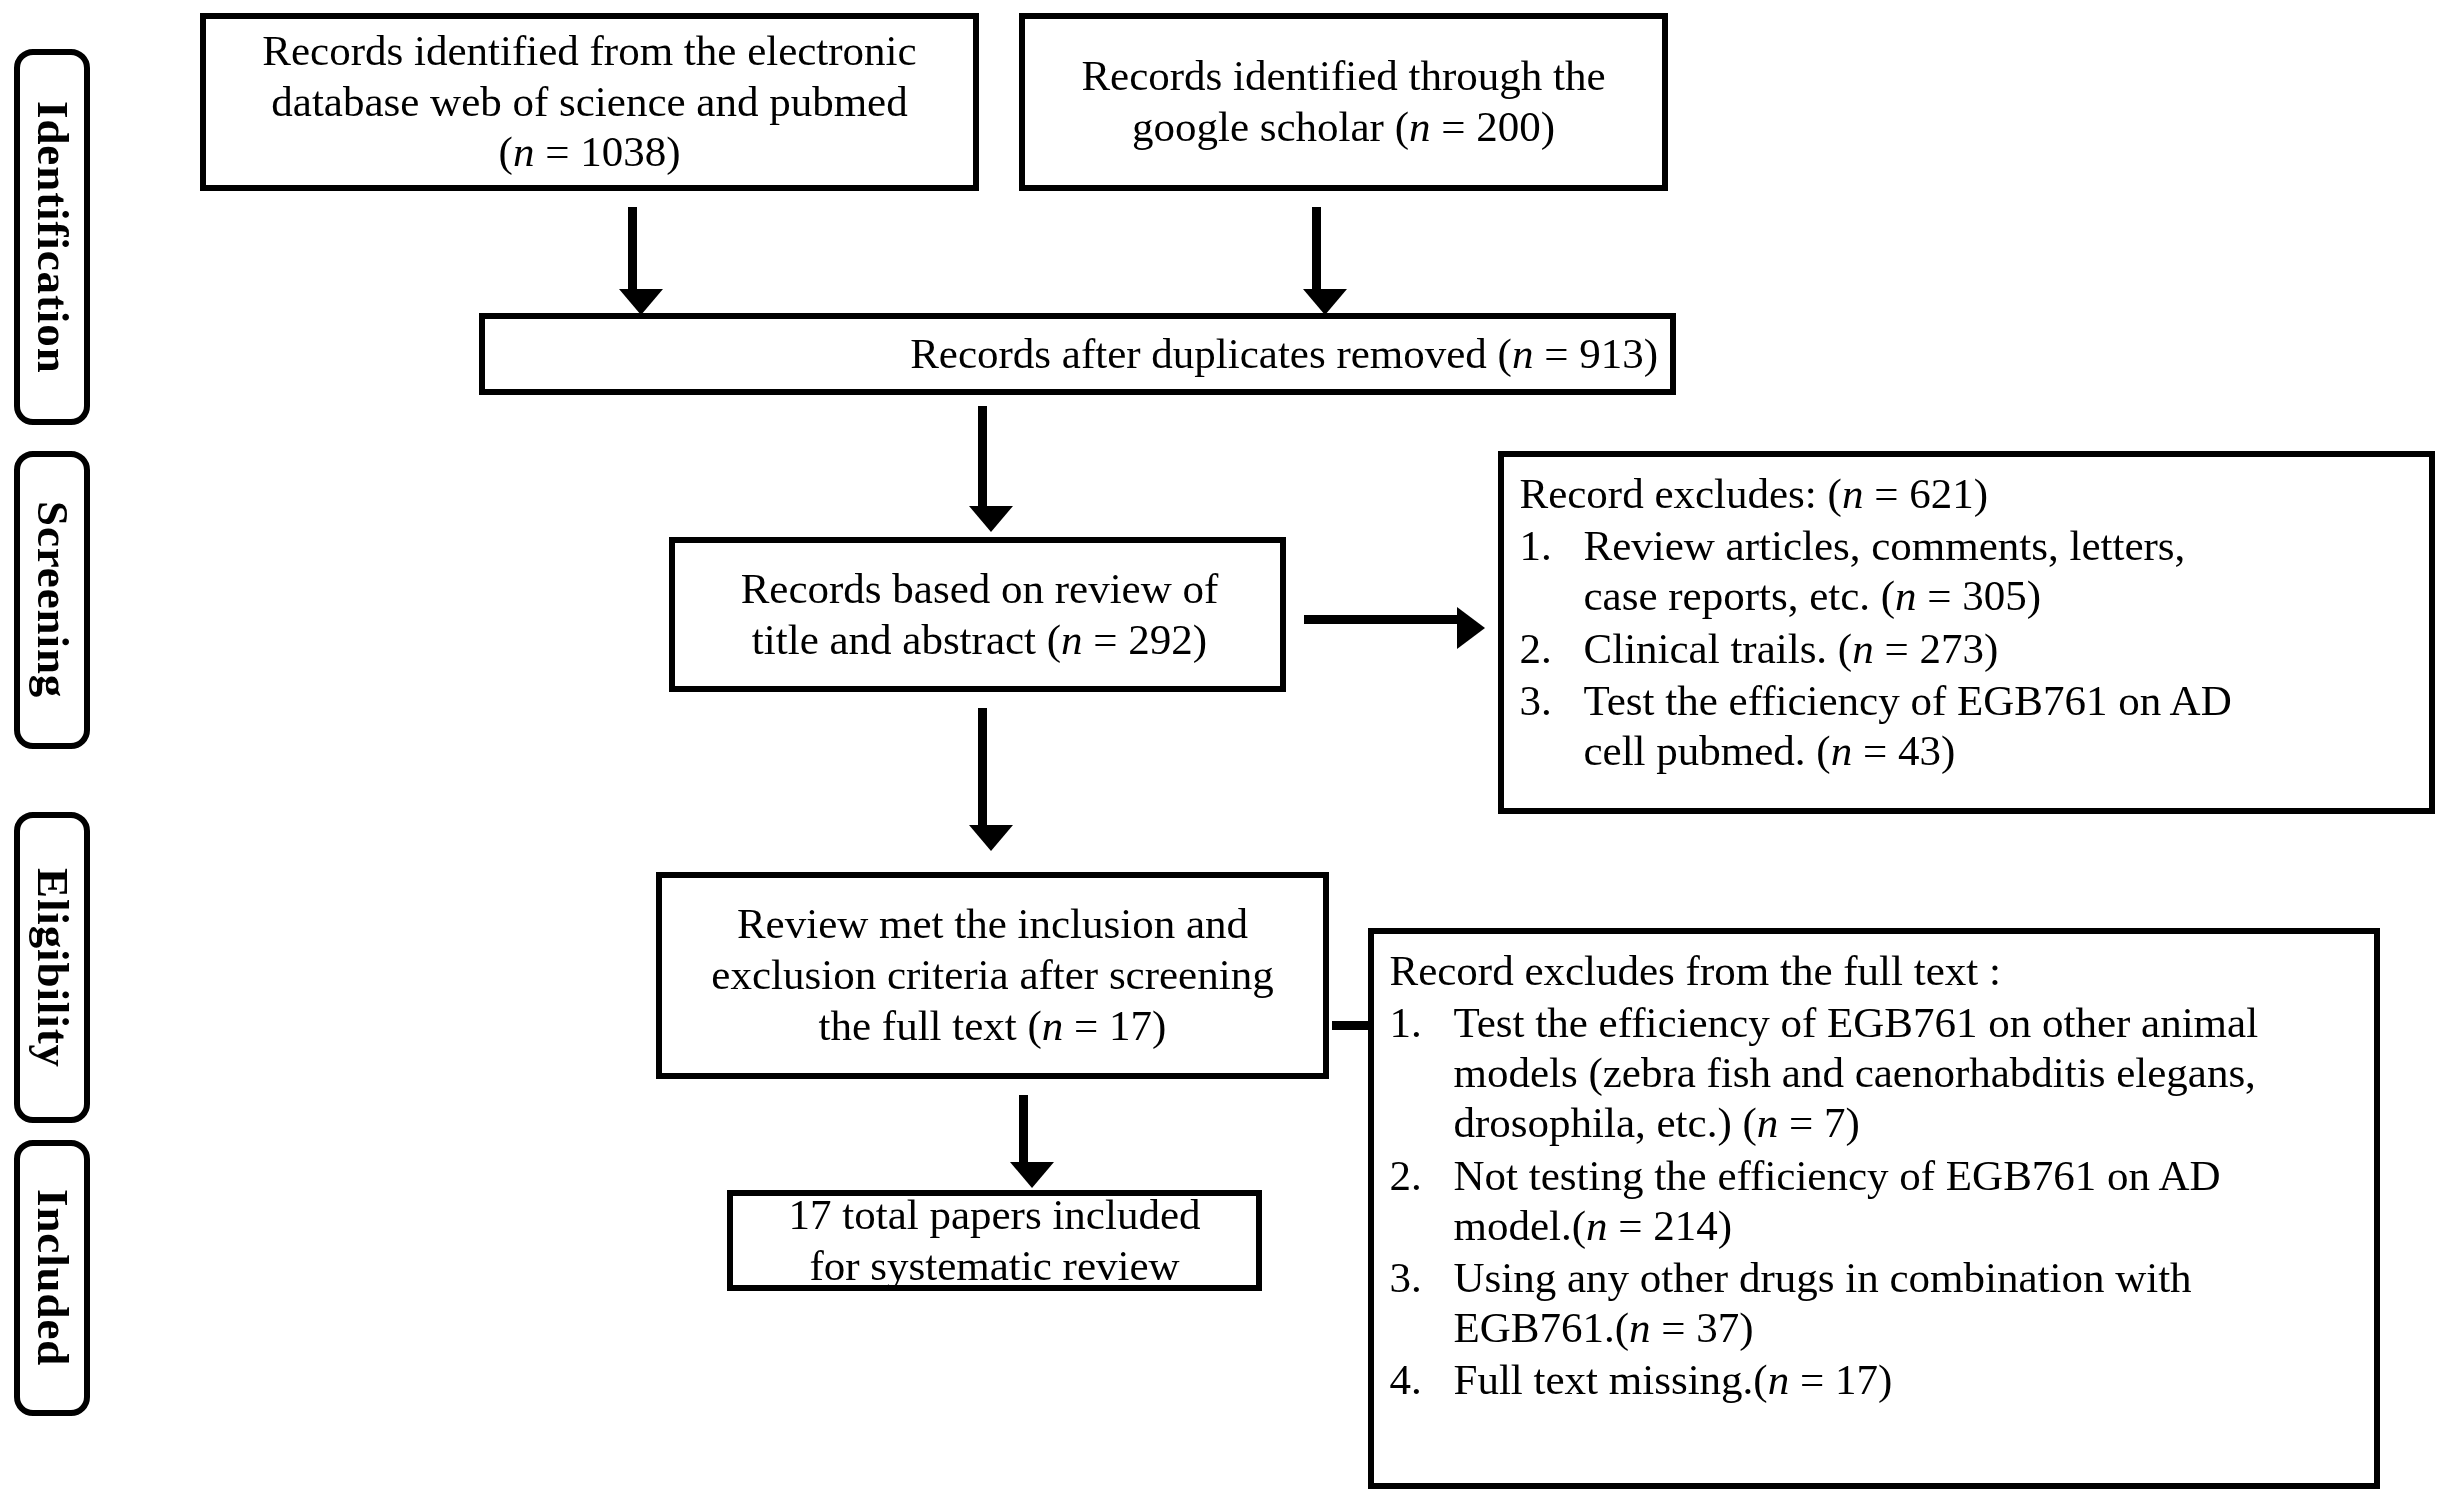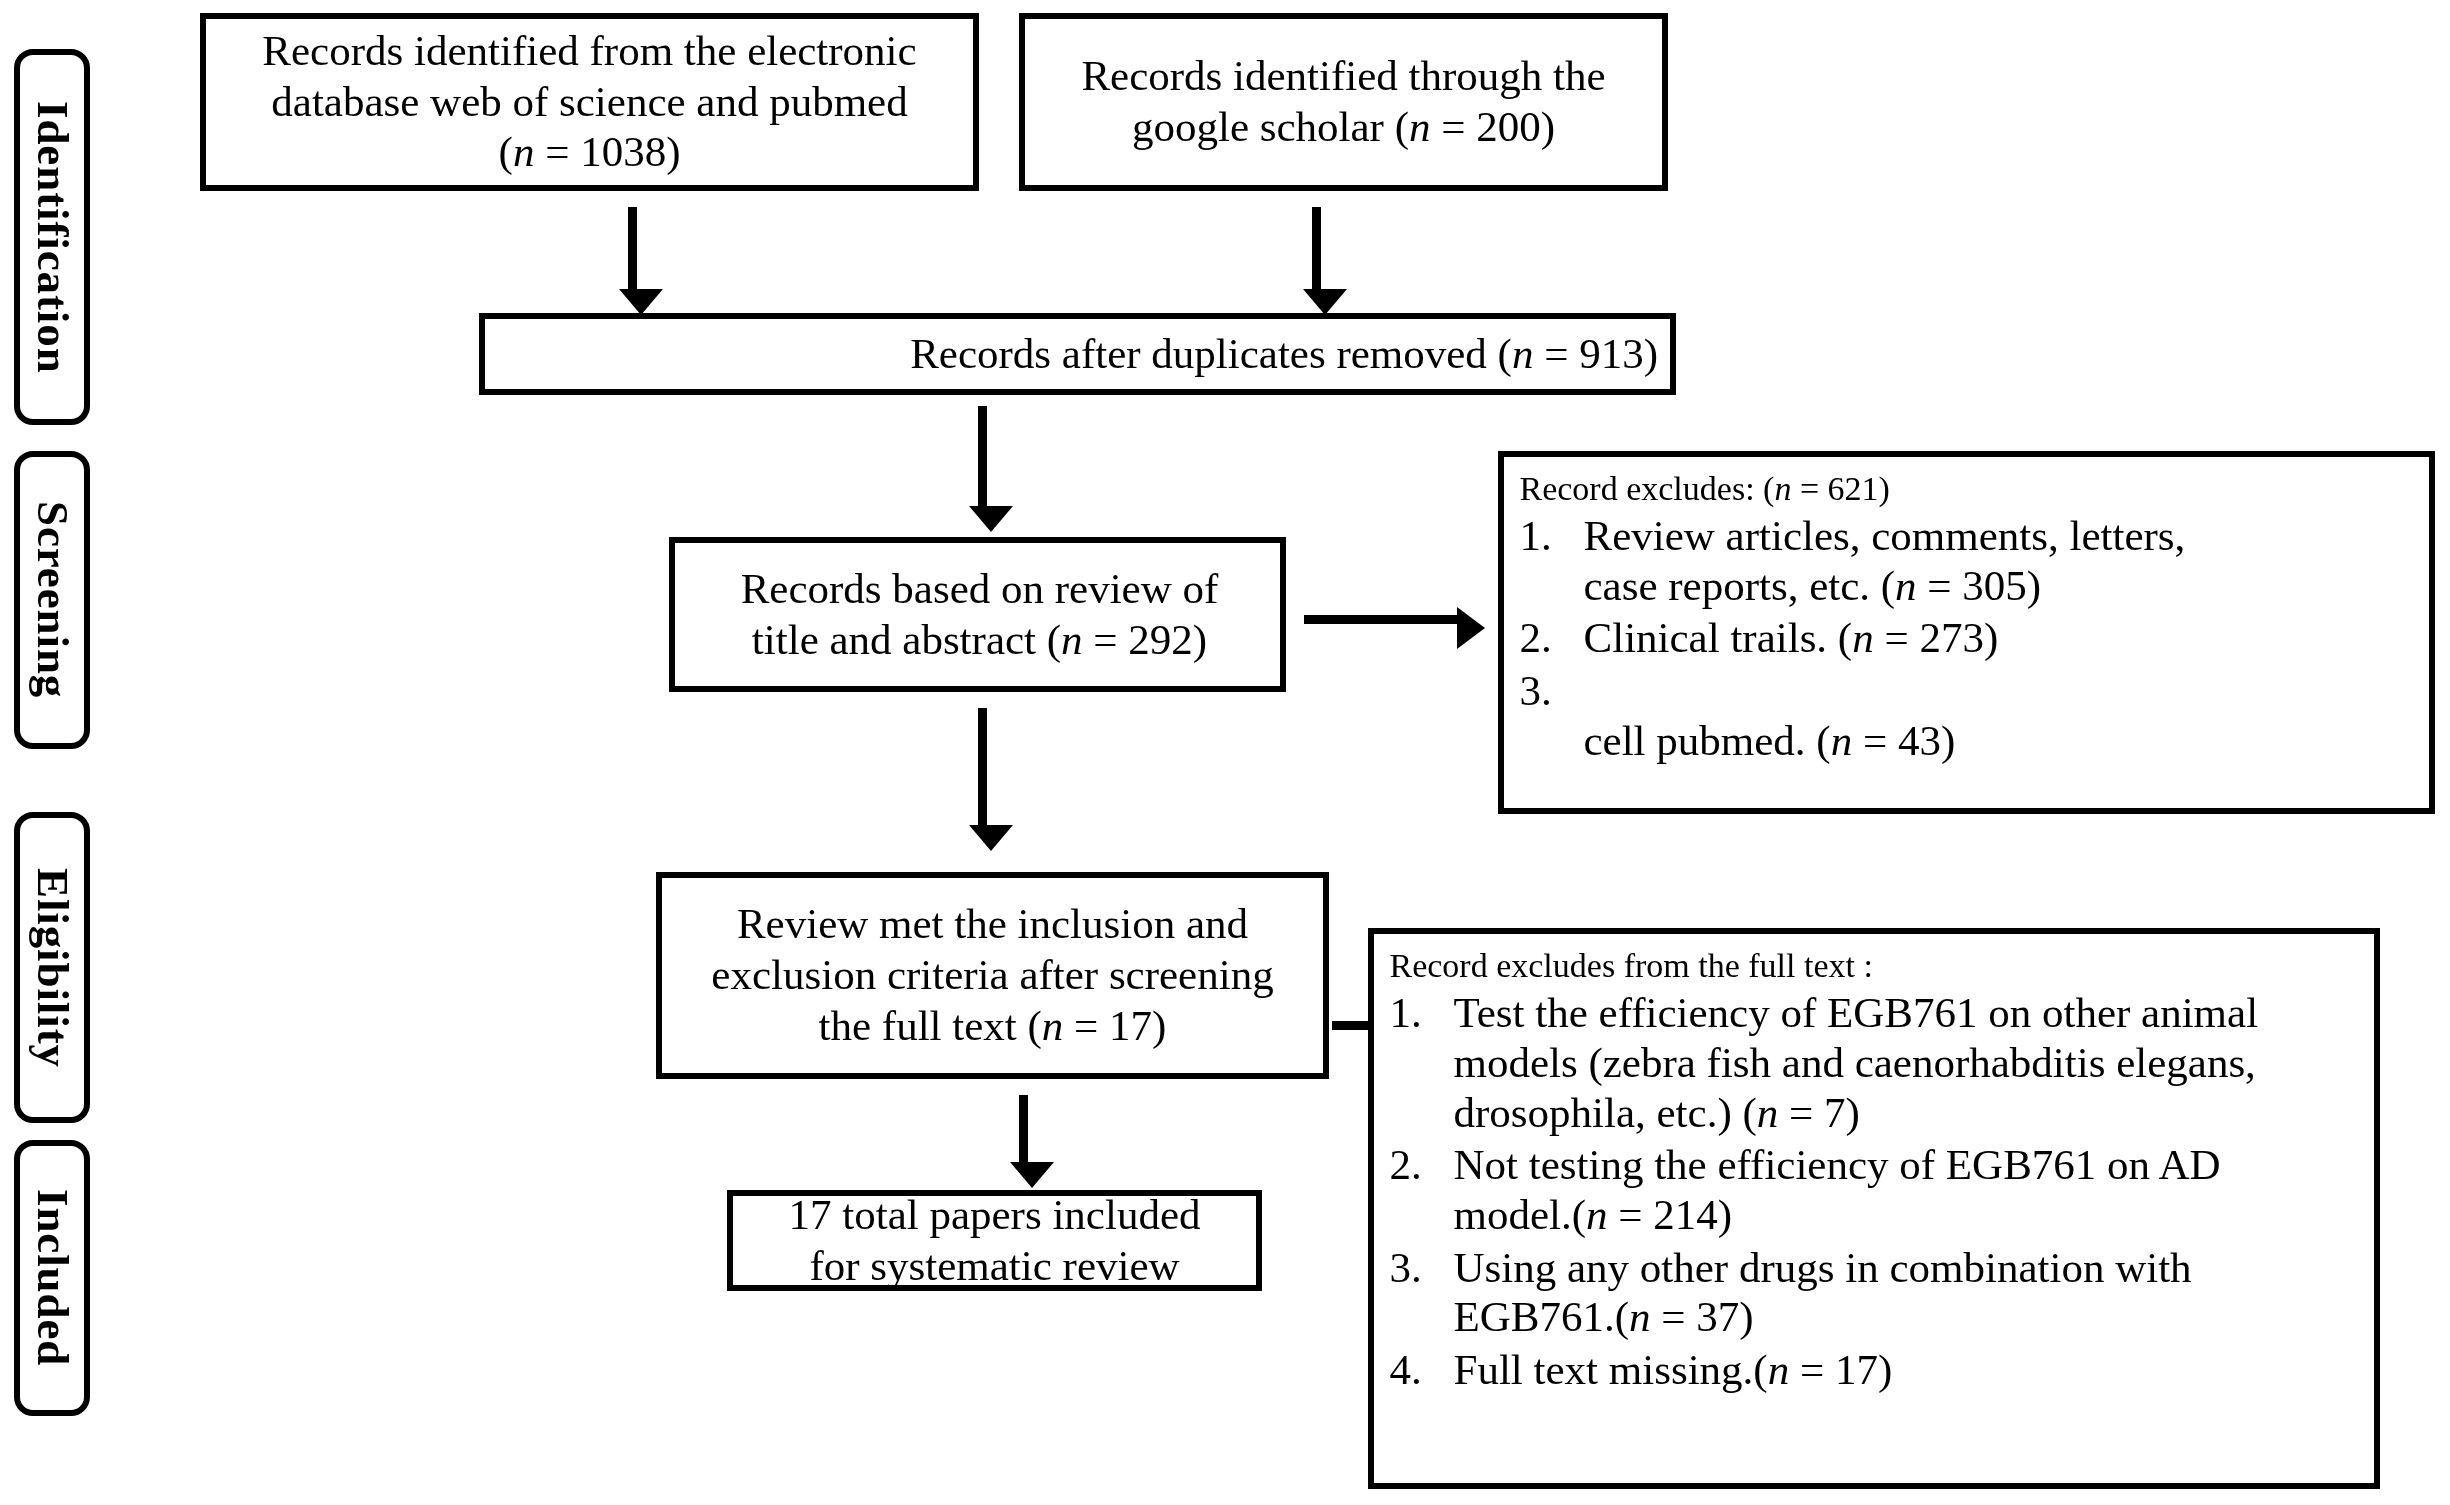--- a/index.html
+++ b/index.html
@@ -61,21 +61,21 @@
     justify-content: flex-start;
     text-align: left;
     padding: 12px 15.5px;
   }
 
   
   .excl-inner {
     width: 100%;
   }
   .excl-head {
-    font-size: 34px;
+    font-size: 43px;
     line-height: 1.16;
     margin-bottom: 1.7px;
     white-space: nowrap;
   }
   .excl-list {
     list-style: none;
     margin: 0;
     padding: 0;
   }
   .excl-list li {
@@ -195,21 +195,21 @@
             <span><span>case reports, etc. (</span><em class="n-italic">n</em><span> = 305)</span></span>
           </span>
         </li>
         <li>
           <span class="excl-num">2.</span>
           <span class="excl-body"><span>Clinical trails. (</span><em class="n-italic">n</em><span> = 273)</span></span>
         </li>
         <li>
           <span class="excl-num">3.</span>
           <span class="excl-body">
-            <br>
+            <span>Test the efficiency of EGB761 on AD</span><br>
             <span><span>cell pubmed. (</span><em class="n-italic">n</em><span> = 43)</span></span>
           </span>
         </li>
       </ul>
     </div>
   </div>
 
   <div class="arrow-v" style="left:978px; top:708px; height:121px;"></div>
 
   <div class="flow-box" style="left:656px; top:872px; width:673px; height:207px;">

